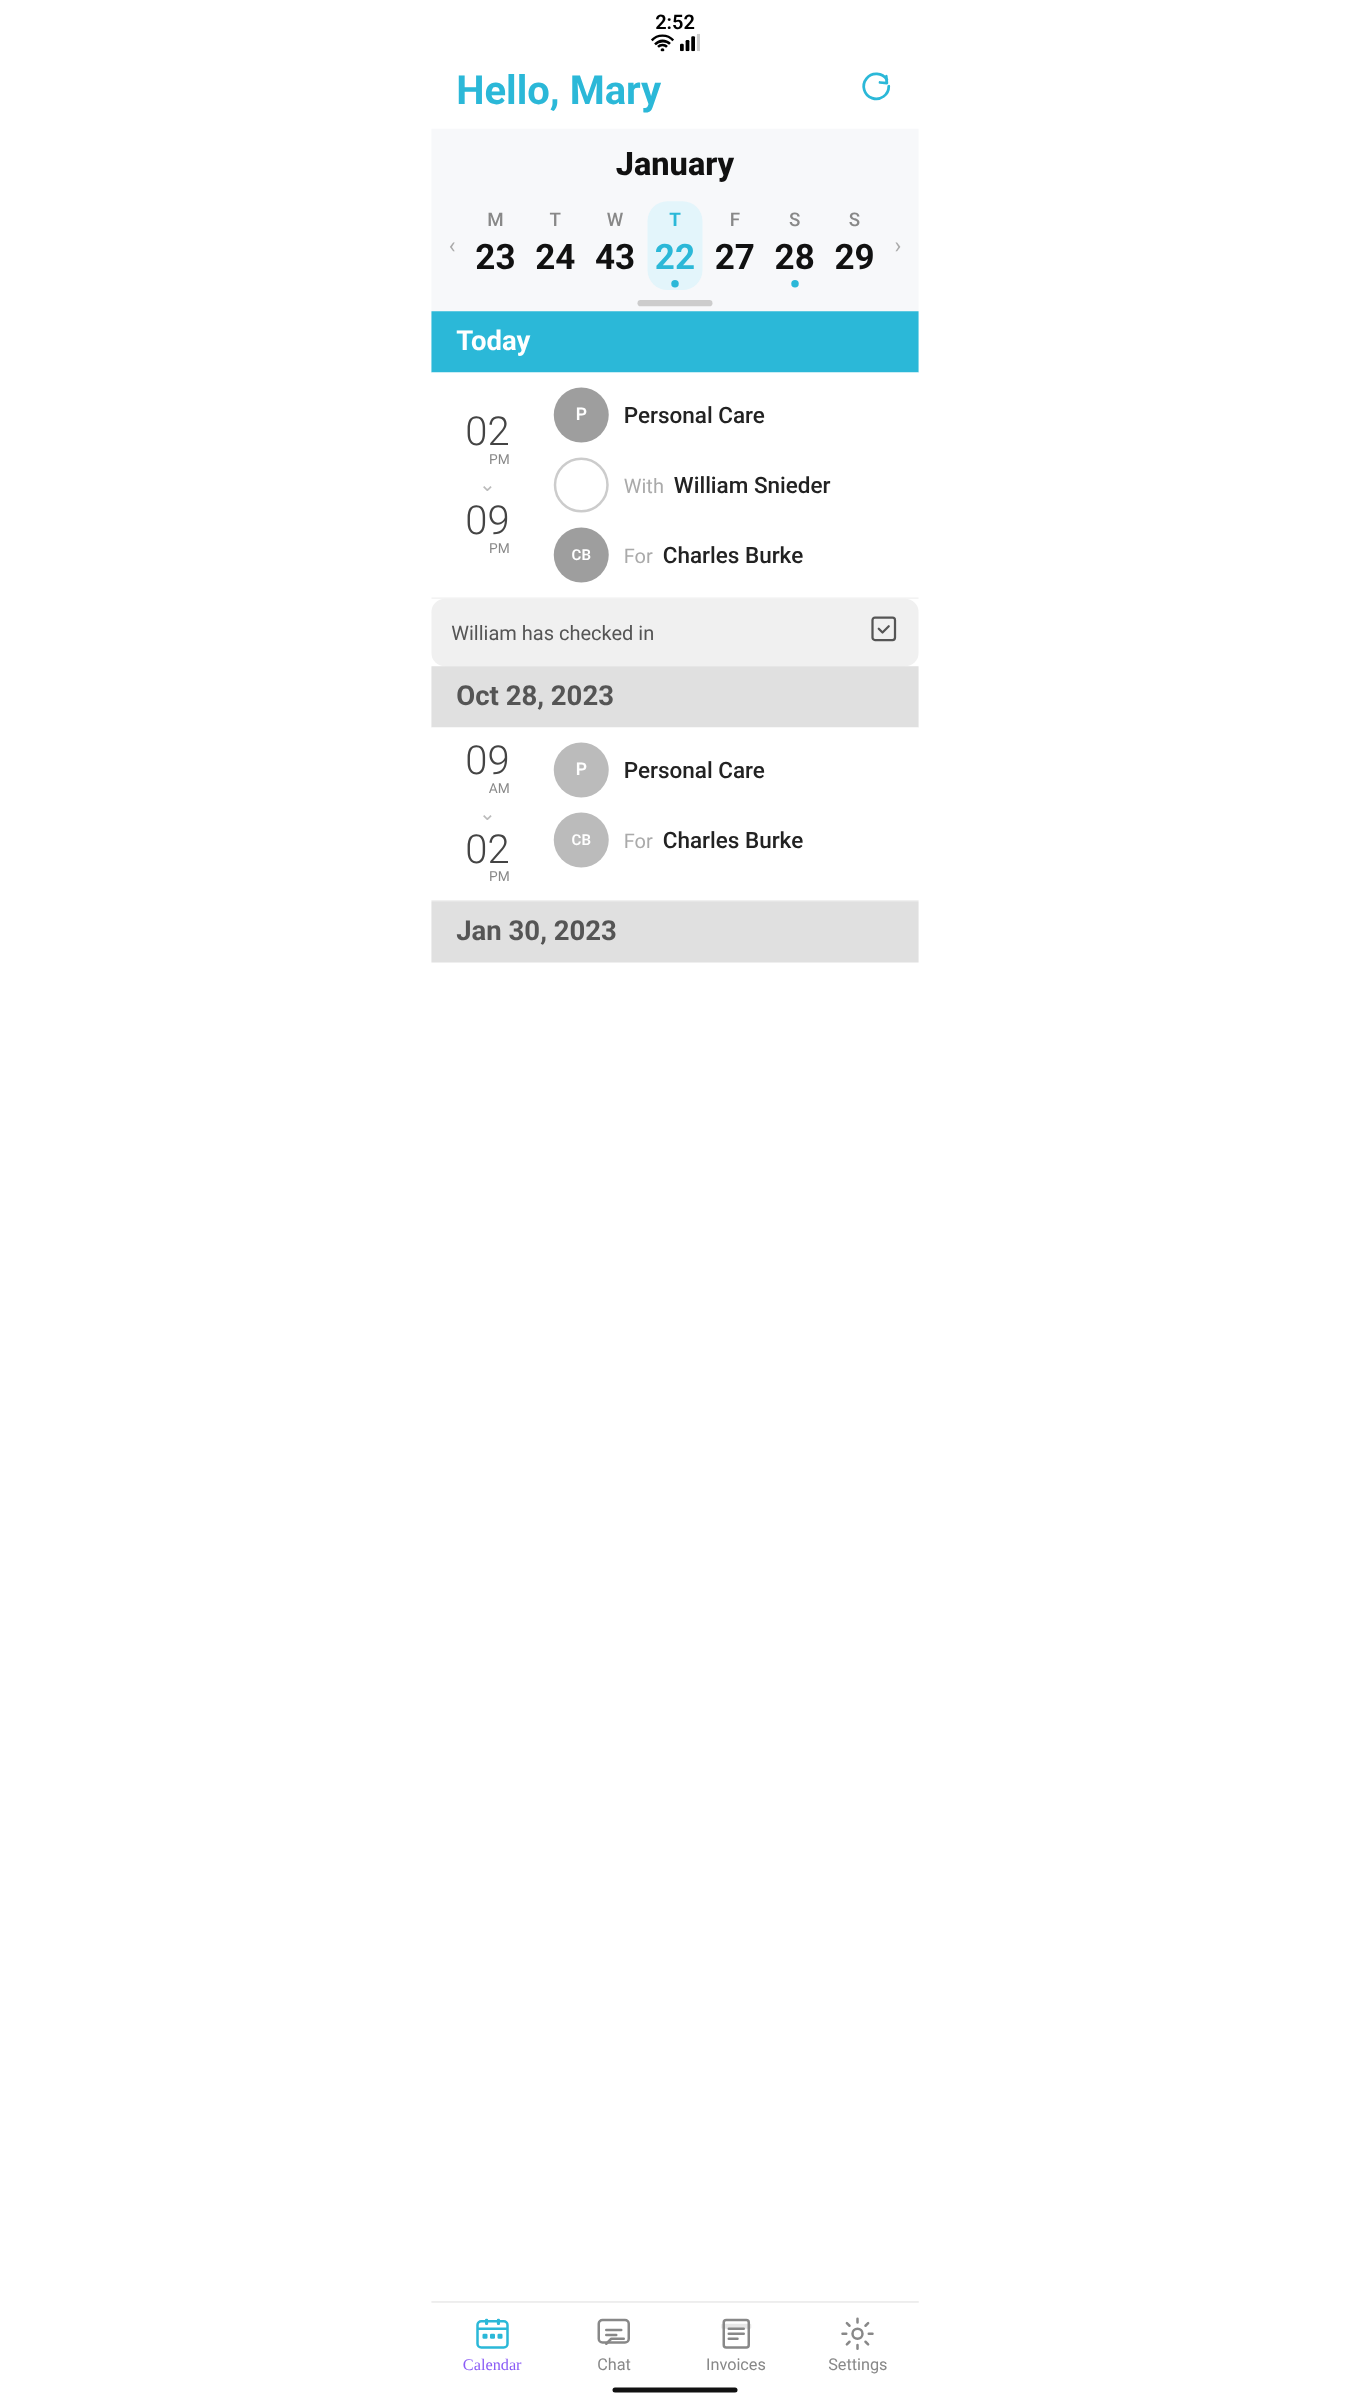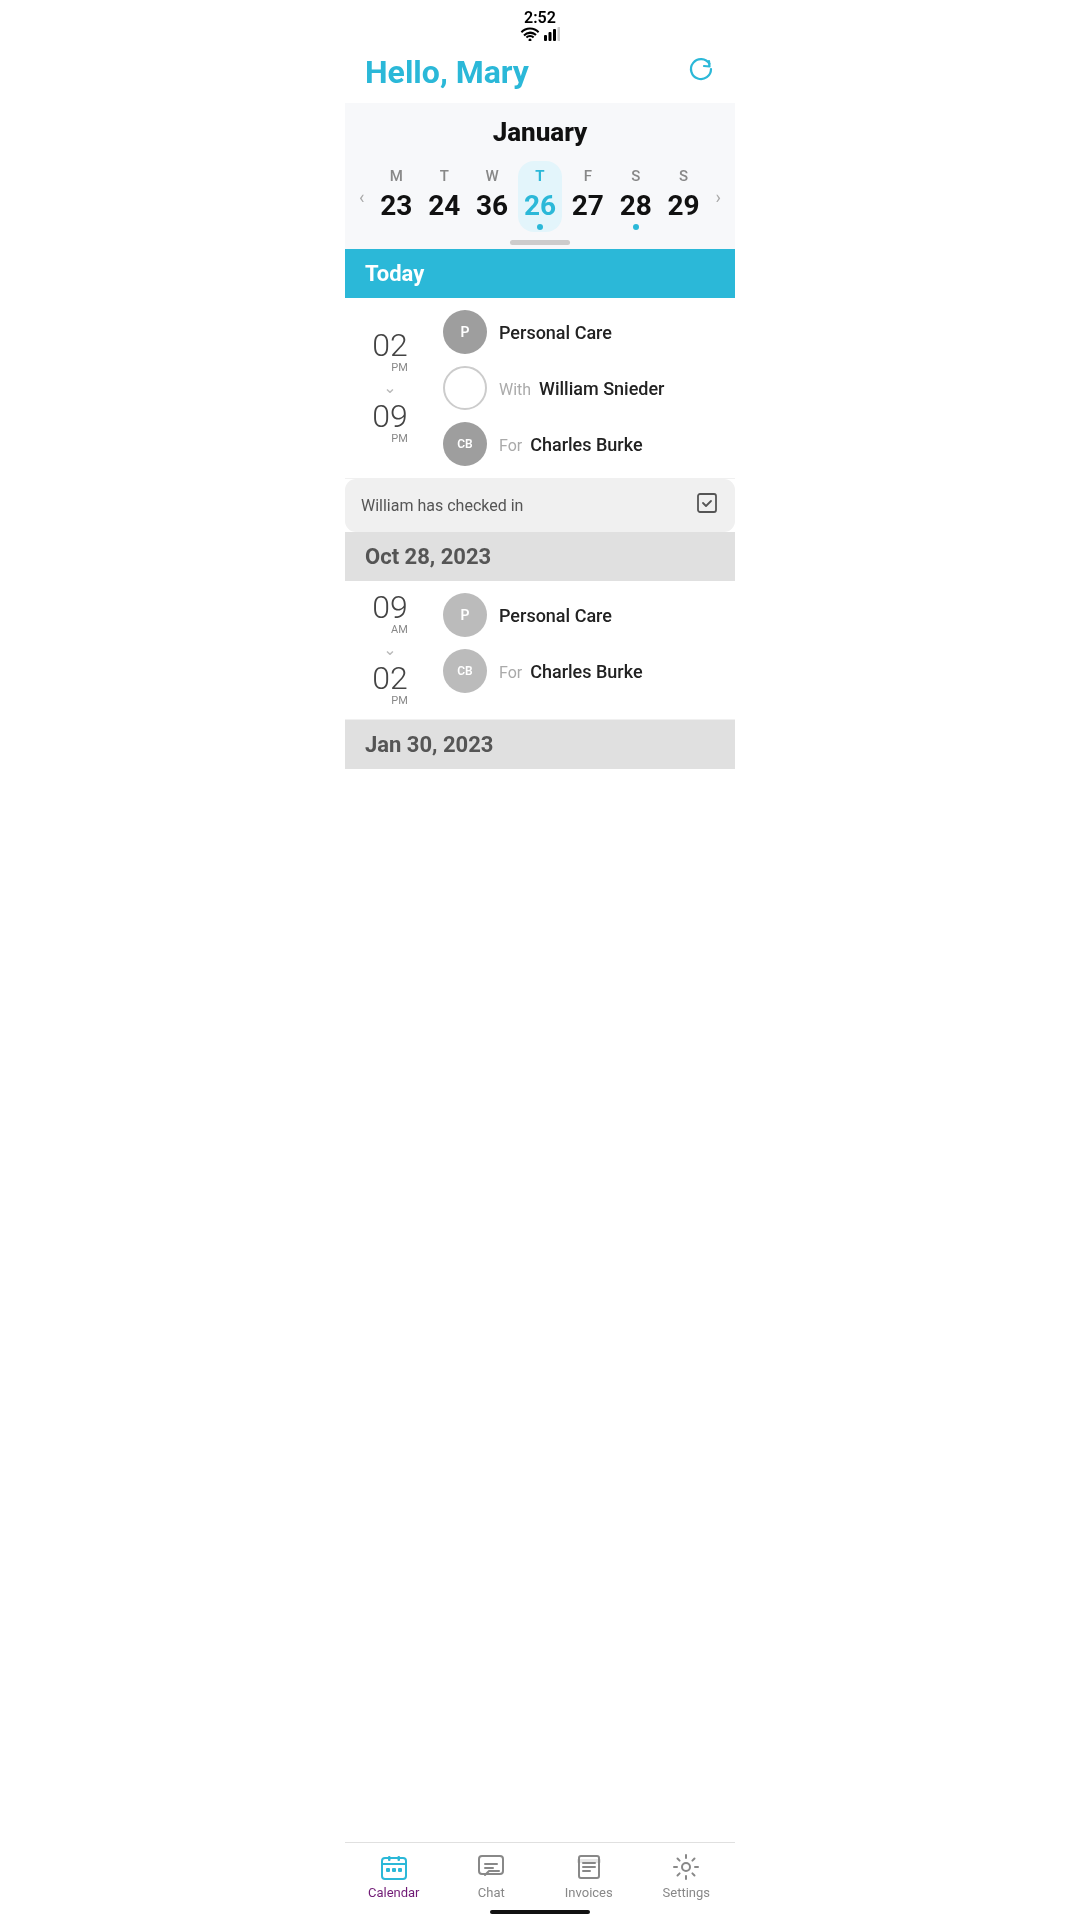--- a/index.html
+++ b/index.html
@@ -268,21 +268,22 @@
       color: #888;
     }
     .nav-icon.active {
       color: #2BB8D8;
     }
     .nav-label {
       font-size: 13px;
       color: #888;
     }
     .nav-label.active {
-      color: #701a75;
+      color: #8b5cf6;
+      font-family: Liberation Serif, serif;
     }
     .bottom-indicator {
       width: 100px;
       height: 4px;
       background: #111;
       border-radius: 2px;
       position: absolute;
       bottom: 6px;
       left: 50%;
       transform: translateX(-50%);
@@ -334,26 +335,26 @@
           <span class="day-num">23</span>
         </div>
 
         <div class="day-col">
           <span class="day-letter">T</span>
           <span class="day-num">24</span>
         </div>
 
         <div class="day-col">
           <span class="day-letter">W</span>
-          <span class="day-num">36</span>
+          <span class="day-num">43</span>
         </div>
 
         <div class="day-col active">
           <span class="day-letter active-letter">T</span>
-          <span class="day-num active-num">26</span>
+          <span class="day-num active-num">22</span>
           <span class="dot"></span>
         </div>
 
         <div class="day-col">
           <span class="day-letter">F</span>
           <span class="day-num">27</span>
         </div>
 
         <div class="day-col" style="position:relative">
           <span class="day-letter">S</span>

